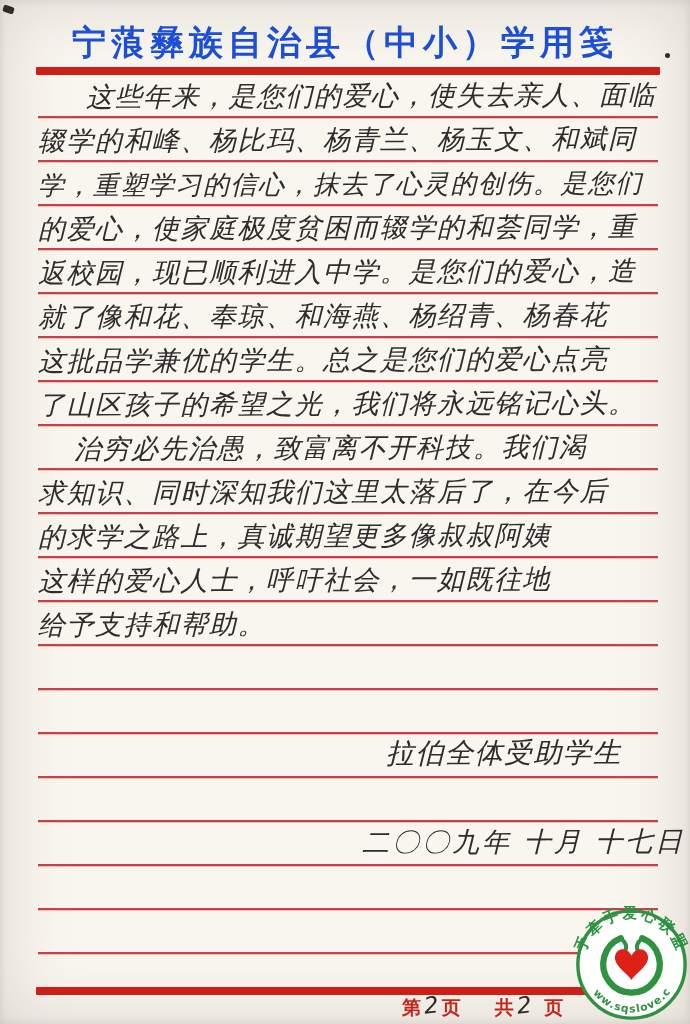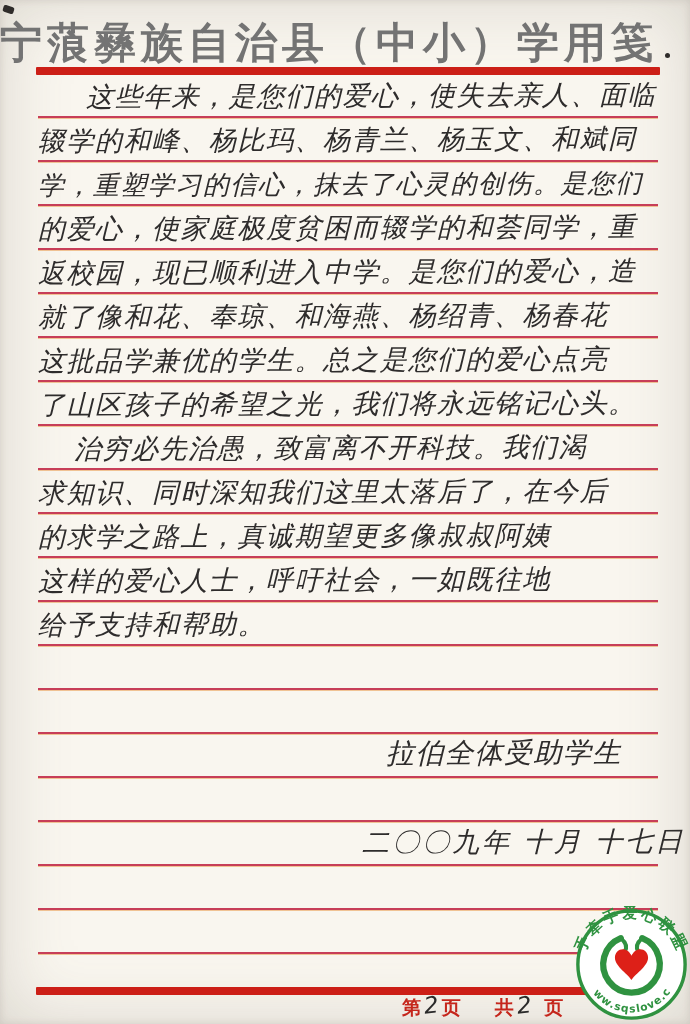--- a/index.html
+++ b/index.html
@@ -8,26 +8,26 @@
     width:690px;height:1024px;
     margin:0 auto;
     background:#f9f6ef;
     box-shadow:inset 0 0 70px rgba(110,100,88,.22), inset 0 0 8px rgba(110,100,88,.18);
     overflow:hidden;
     font-family:"DejaVu Sans", sans-serif;
   }
   
   .title{
     position:absolute;top:22px;left:0;right:0;
-    text-align:left;
+    text-align:center;
     font-family:"Liberation Serif", serif;
     font-weight:bold;
-    font-size:42px;line-height:42px;
+    font-size:34px;line-height:42px;
     letter-spacing:5px;
-    color:#737373;
+    color:#1d4ed8;
     white-space:nowrap;
   }
   .thick-line{
     position:absolute;left:36px;right:30px;height:8px;
     background:#cc1f17;
     border-radius:1px;
   }
   .thick-line.top{top:67px;}
   .thick-line.bottom{top:987px;}
   

